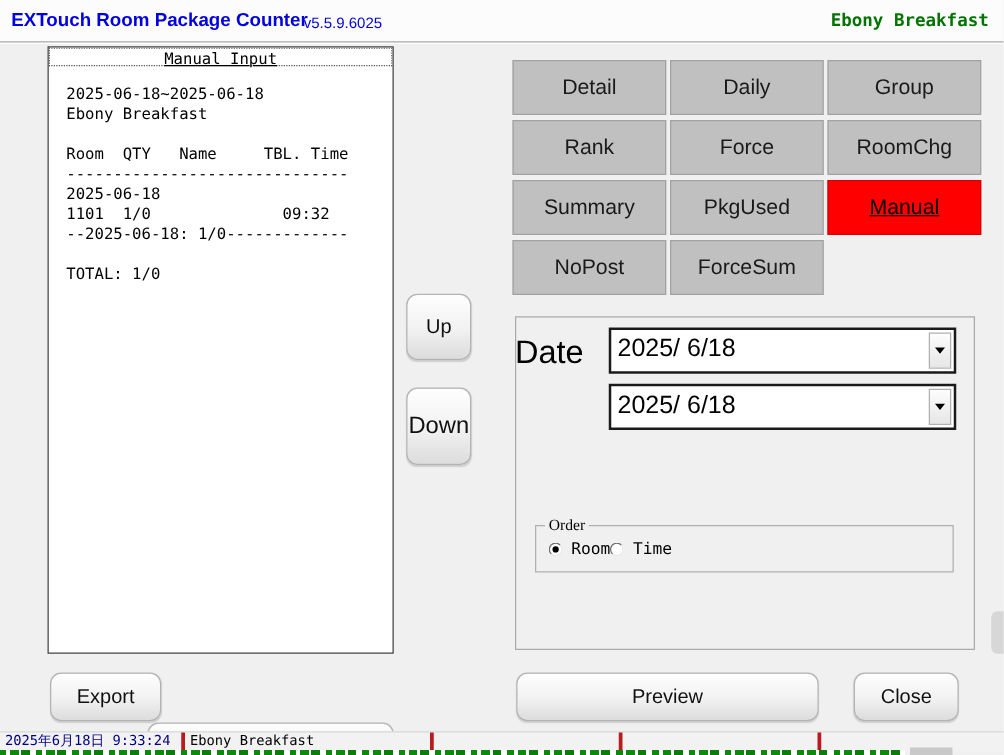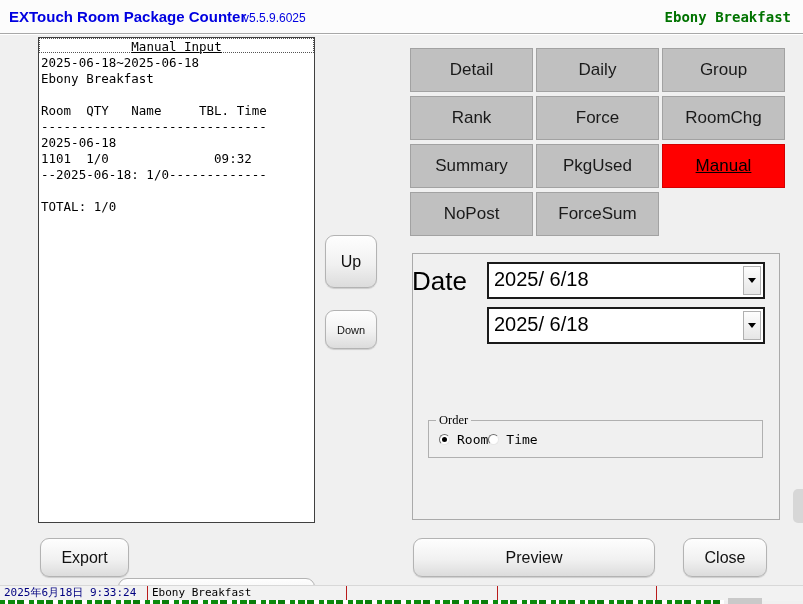--- a/index.html
+++ b/index.html
@@ -19,42 +19,42 @@
   .listbox{
     position:absolute;left:38px;top:37px;width:277px;height:486px;
     background:#ffffff;border:1px solid #404040;box-sizing:border-box;
     font-family:"DejaVu Sans Mono",monospace;font-size:12.5px;line-height:16px;color:#000;
     overflow:hidden;
   }
   .list-title{
     display:block;text-align:center;text-decoration:underline;
     border:1px dotted #555;height:15px;line-height:15px;margin:0;box-sizing:border-box;
   }
-  .list-body{white-space:pre;margin:0;padding:2px 1px 0 2px;font:inherit;}
+  .list-body{white-space:pre;margin:12px;padding:2px 1px 0 2px;font:inherit;}
   
   .navgrid{
     position:absolute;left:410px;top:48px;
     display:grid;grid-template-columns:repeat(3,123px);grid-auto-rows:44px;gap:4px 3px;
   }
   .gbtn{
     background:#c0c0c0;border:1px solid #a2a2a2;box-sizing:border-box;
     display:flex;align-items:center;justify-content:center;
     font-size:17px;color:#1a1a1a;cursor:pointer;
   }
   .gbtn.active{background:#ff0000;border-color:#d40000;text-decoration:underline;color:#000;}
   
   .rbtn{
     position:absolute;box-sizing:border-box;border:1px solid #b3b3b3;border-radius:9px;
     background:linear-gradient(#fefefe,#f1f1f1 55%,#dcdcdc);
     box-shadow:0 1px 1px rgba(0,0,0,0.15);
     display:flex;align-items:center;justify-content:center;
     font-size:16px;color:#111;cursor:pointer;
   }
   .btn-up{left:325px;top:235px;width:52px;height:53px;}
-  .btn-down{left:325px;top:310px;width:52px;height:39px;font-size:11px;}
+  .btn-down{left:325px;top:310px;width:52px;height:62px;font-size:19px;}
   .btn-export{left:40px;top:538px;width:89px;height:39px;}
   .btn-print{left:118px;top:538px;width:197px;height:39px;margin-top:40px;}
   .btn-preview{left:413px;top:538px;width:242px;height:39px;}
   .btn-close{left:683px;top:538px;width:84px;height:39px;}
   
   .datebox{position:absolute;left:412px;top:253px;width:368px;height:267px;
     border:1px solid #aaaaaa;box-sizing:border-box;}
   .date-label{position:absolute;left:412px;top:266px;font-size:26px;color:#000;}
   .combo{
     position:absolute;left:487px;width:278px;height:37px;box-sizing:border-box;
@@ -80,21 +80,21 @@
     font-family:"DejaVu Sans Mono",monospace;font-size:13px;color:#000;}
   .rdot{width:11px;height:11px;border-radius:50%;background:#fff;box-sizing:border-box;
     border:1px solid;border-color:#6e6e6e #e8e8e8 #e8e8e8 #6e6e6e;position:relative;}
   .radio.checked .rdot::after{
     content:"";position:absolute;left:2px;top:2px;width:5px;height:5px;border-radius:50%;background:#000;
   }
   
   .statusbar{position:absolute;left:0;top:585px;width:803px;height:15px;background:#f2f2f2;
     border-top:1px solid #d8d8d8;font-size:11px;}
   .spanel{position:absolute;top:0;height:14px;line-height:14px;padding-left:4px;
-    border-right:1px solid #b91c1c;box-sizing:border-box;overflow:hidden;white-space:nowrap;
+    border-right:3px solid #b91c1c;box-sizing:border-box;overflow:hidden;white-space:nowrap;
     font-family:"DejaVu Sans Mono",monospace;}
   .sp1{left:0;width:148px;color:#000080;}
   .sp2{left:148px;width:199px;color:#000;}
   .sp3{left:347px;width:151px;}
   .sp4{left:498px;width:159px;}
   .sp5{left:657px;width:146px;border-right:none;}
   
   .clipstrip{position:absolute;left:0;top:600px;width:724px;height:4px;
     background:repeating-linear-gradient(90deg,
       #0c8a0c 0 5px,#ffffff 5px 8px,#0c8a0c 8px 15px,#ffffff 15px 17px,

